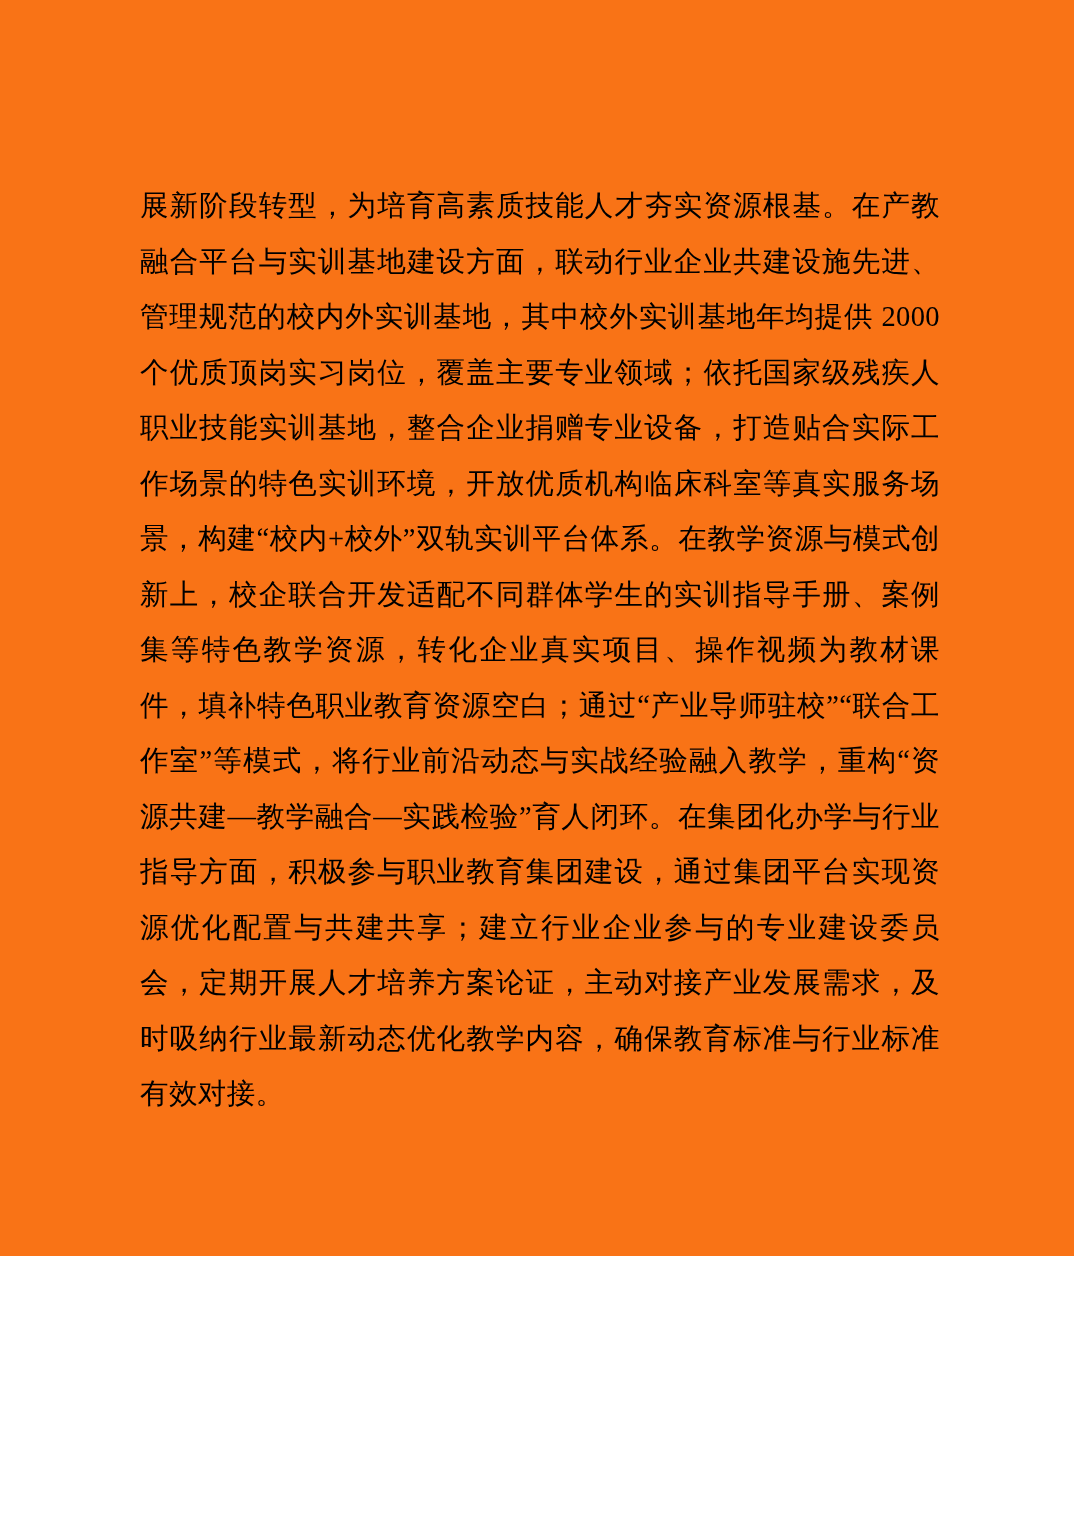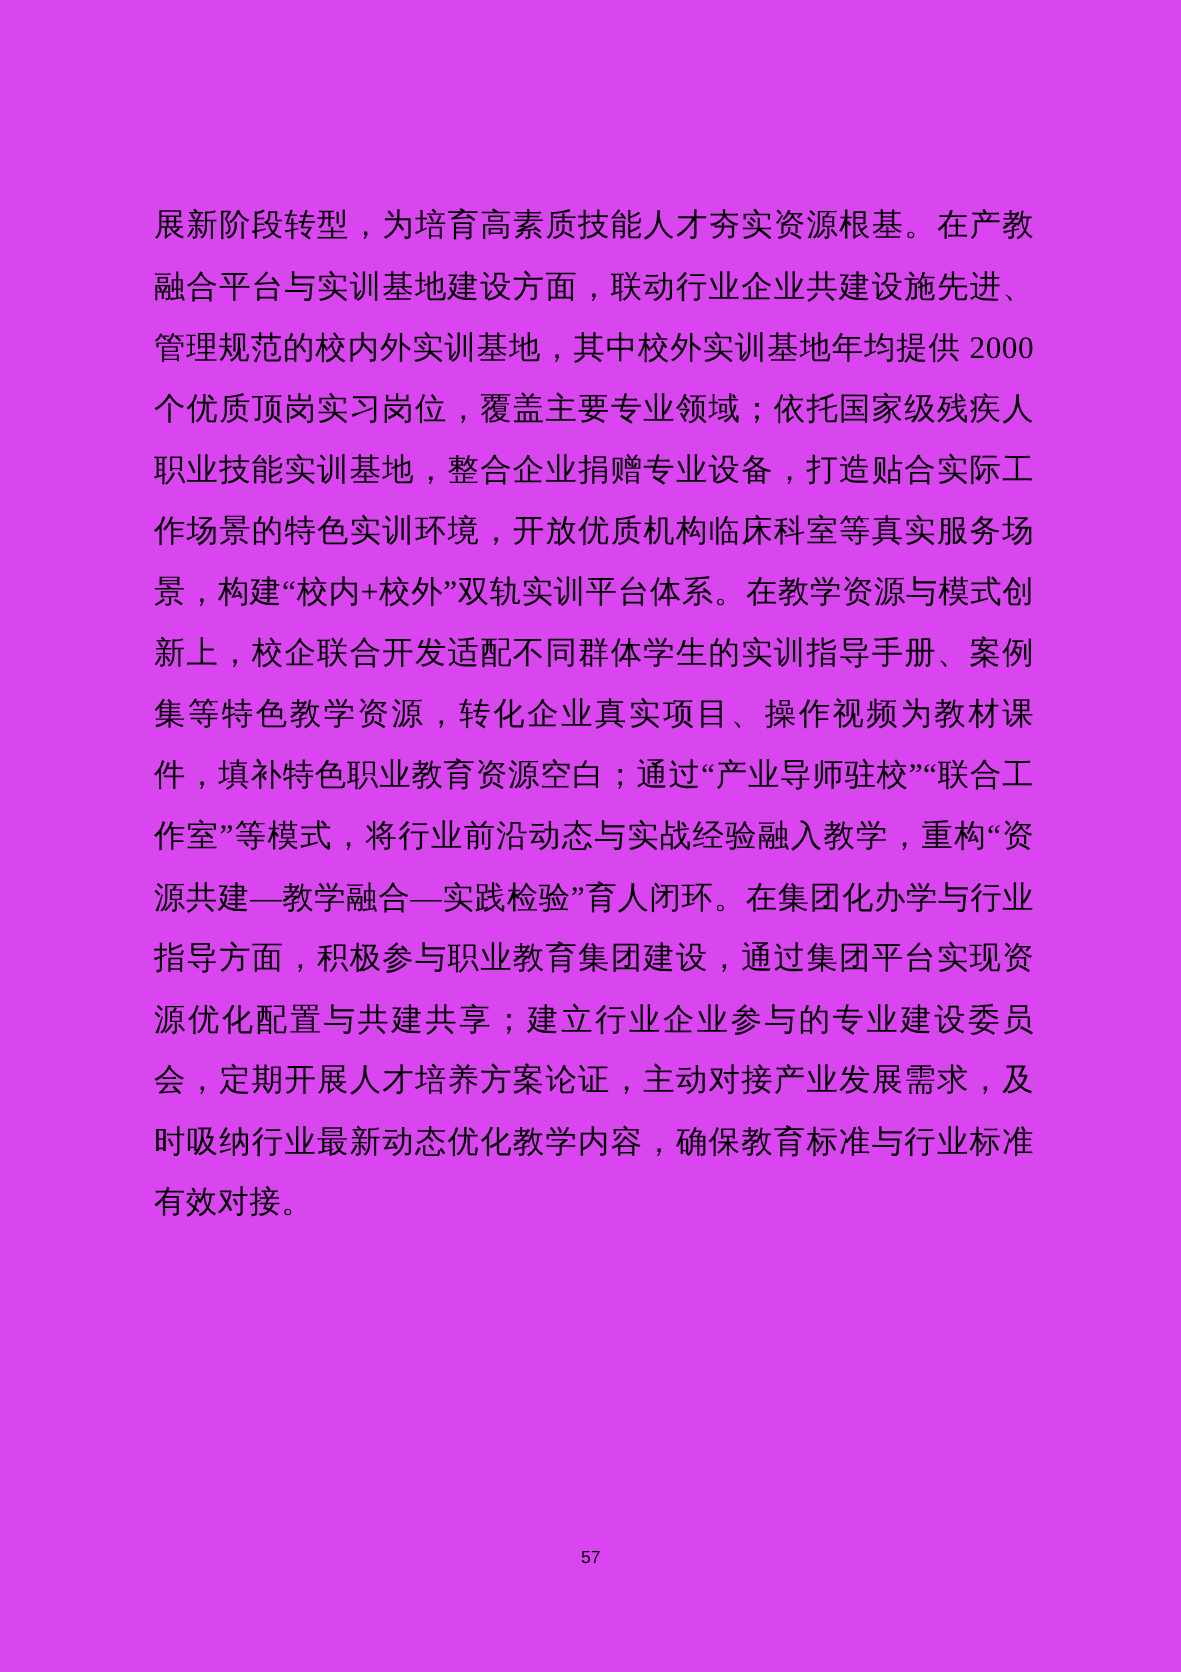--- a/index.html
+++ b/index.html
@@ -6,22 +6,22 @@
     margin: 0;
     padding: 0;
     background: #ffffff;
   }
   body {
     font-family: "Liberation Serif", serif;
   }
   .page {
     position: relative;
     width: 1074px;
-    height: 1520px;
-    background: #d946ef;
+    height: 1256px;
+    background: #f97316;
     box-sizing: border-box;
     overflow: hidden;
   }
   .content {
     position: absolute;
     left: 140px;
     top: 178px;
     width: 800px;
   }
   .para {

